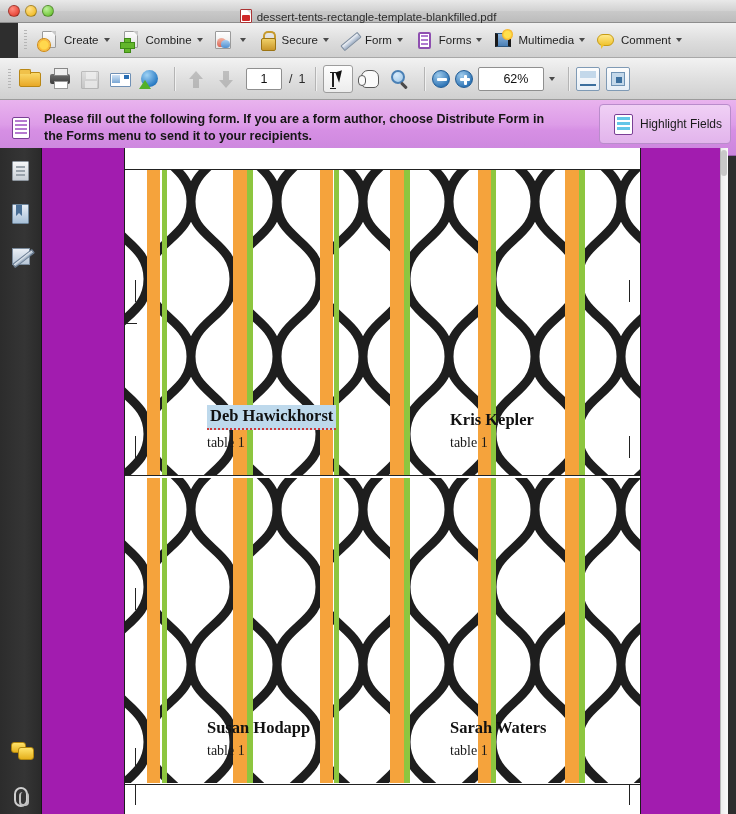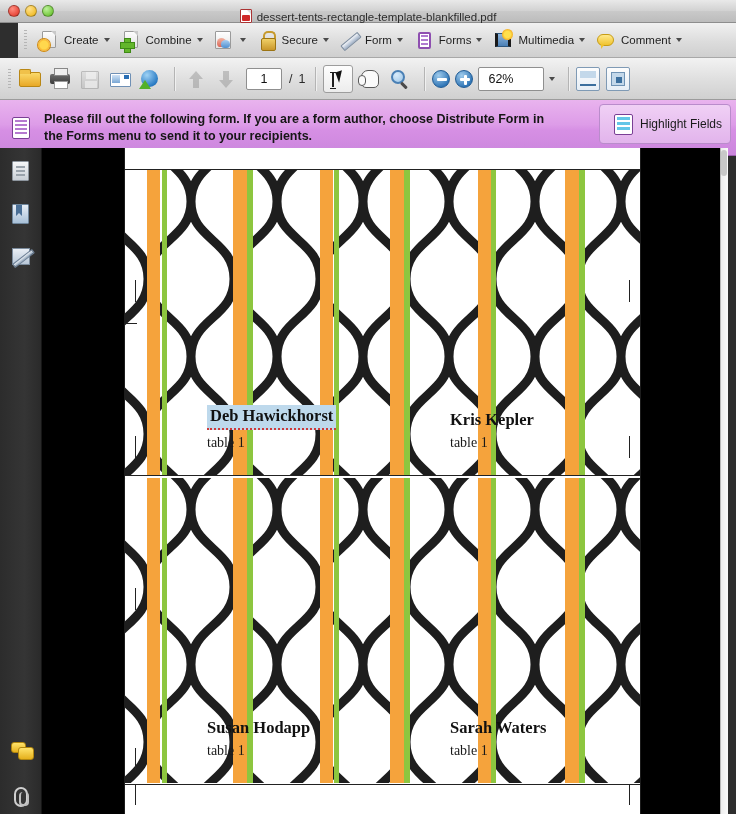--- a/index.html
+++ b/index.html
@@ -269,21 +269,21 @@
   }
   .zbtn {
     width:18px; height:18px; border-radius:50%; margin-right:5px; position:relative;
     background: radial-gradient(circle at 35% 28%, #9fcbec, #2e74b5 75%);
     border:1px solid #205b94; flex:none;
   }
   .zbtn::before{ content:""; position:absolute; left:4px; top:7.5px; width:10px; height:3px; background:#fff; border-radius:1px; }
   .zbtn.plus::after{ content:""; position:absolute; left:7.5px; top:4px; width:3px; height:10px; background:#fff; border-radius:1px; }
   .zoombox {
     width: 66px; height:24px; background:#fff; border:1px solid #8f8f8f; border-radius:2px;
-    font-size:12.5px; line-height:22px; padding-left:9px; color:#111;
+    font-size:12.5px; line-height:22px; padding-left:9px; color:#111;text-align:center;
   }
   .zcaret { margin: 0 6px 0 5px; }
   .fitw, .fitp {
     width:24px; height:24px; border:1px solid #7f9ab5; border-radius:2px; position:relative;
     background: linear-gradient(to bottom,#fdfdfd,#e6eef6); margin-right:6px; flex:none;
   }
   .fitw::before{ content:""; position:absolute; left:3px; top:3px; right:3px; height:7px; background:#c3d8ea; }
   .fitw::after{ content:""; position:absolute; left:3px; bottom:4px; width:16px; height:2px; background:#3b6f9e; }
   .fitp::before{
     content:""; position:absolute; left:4px; top:4px; right:4px; bottom:4px;
@@ -358,21 +358,21 @@
   .sb-clip { position:absolute; left:4px; top:1px; width:14px; height:20px;
     border:2.5px solid #cfcfcf; border-radius: 7px; border-top-color:#cfcfcf; }
   .sb-clip::after{
     content:""; position:absolute; left:2.5px; top:3px; width:6px; height:12px;
     border:2.5px solid #bfbfbf; border-radius:4px; border-top:none;
   }
 
   
   .viewer {
     position:absolute; top:148px; left:42px; width:686px; height:666px;
-    background:#000000; overflow:hidden;
+    background:#a21caf; overflow:hidden;
   }
   .page {
     position:absolute; left:83px; top:0px; width:515px; height:666px;
     background:#ffffff;
     box-shadow: 0 0 0 1px #1d1d1d;
   }
   .vscroll {
     position:absolute; right:0; top:0; width:8px; height:666px;
     background: linear-gradient(to right,#ededed,#fbfbfb);
     border-left:1px solid #b8b8b8;

